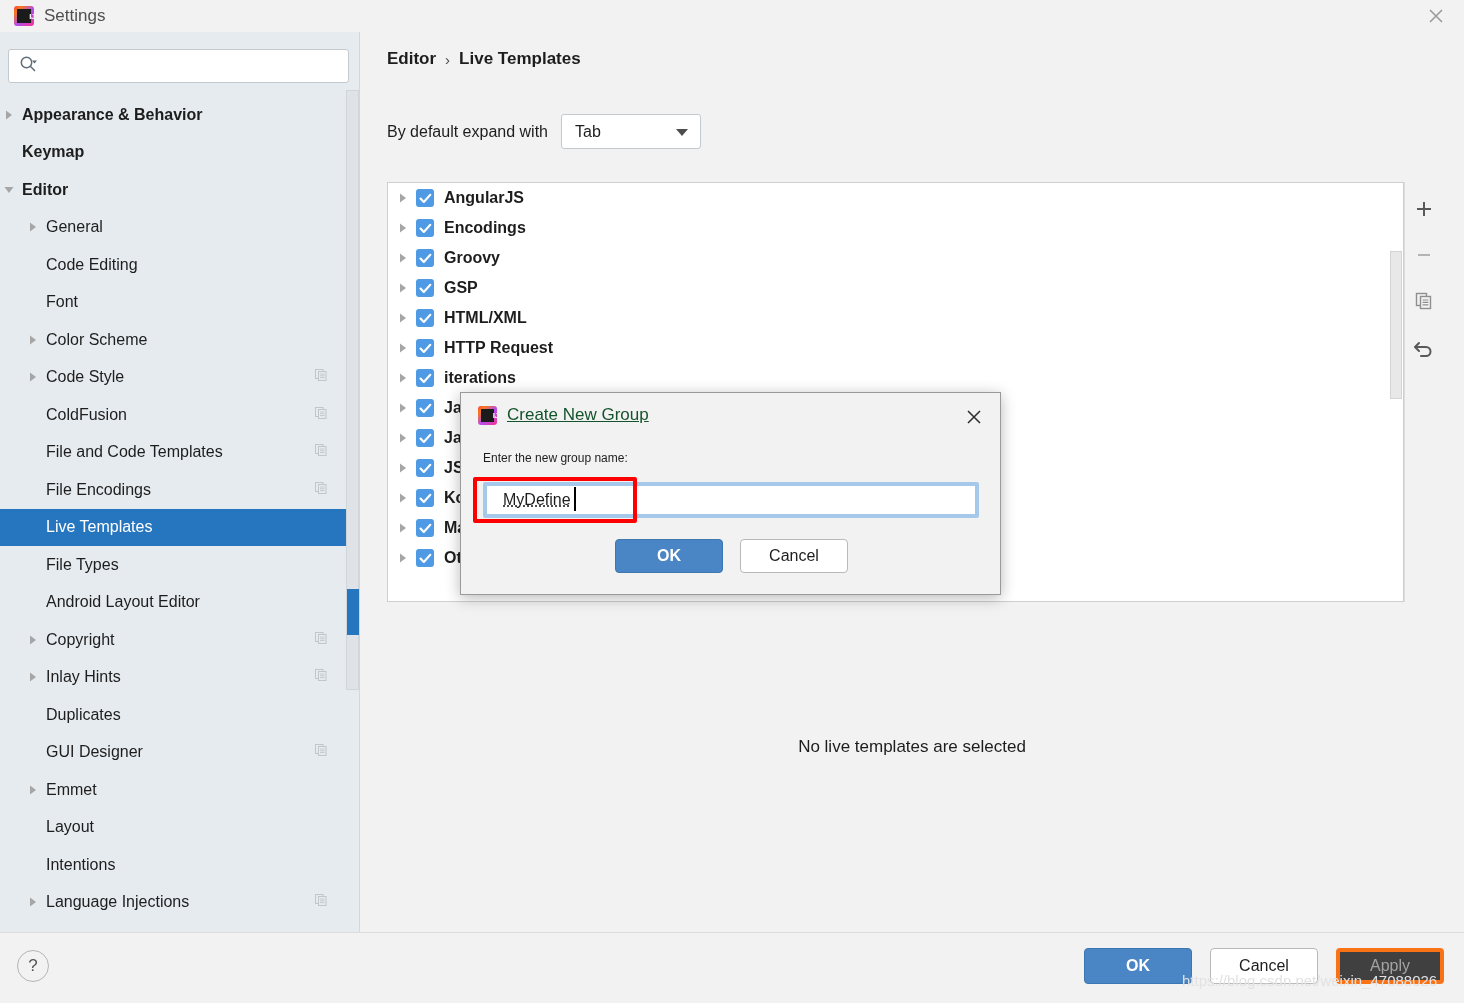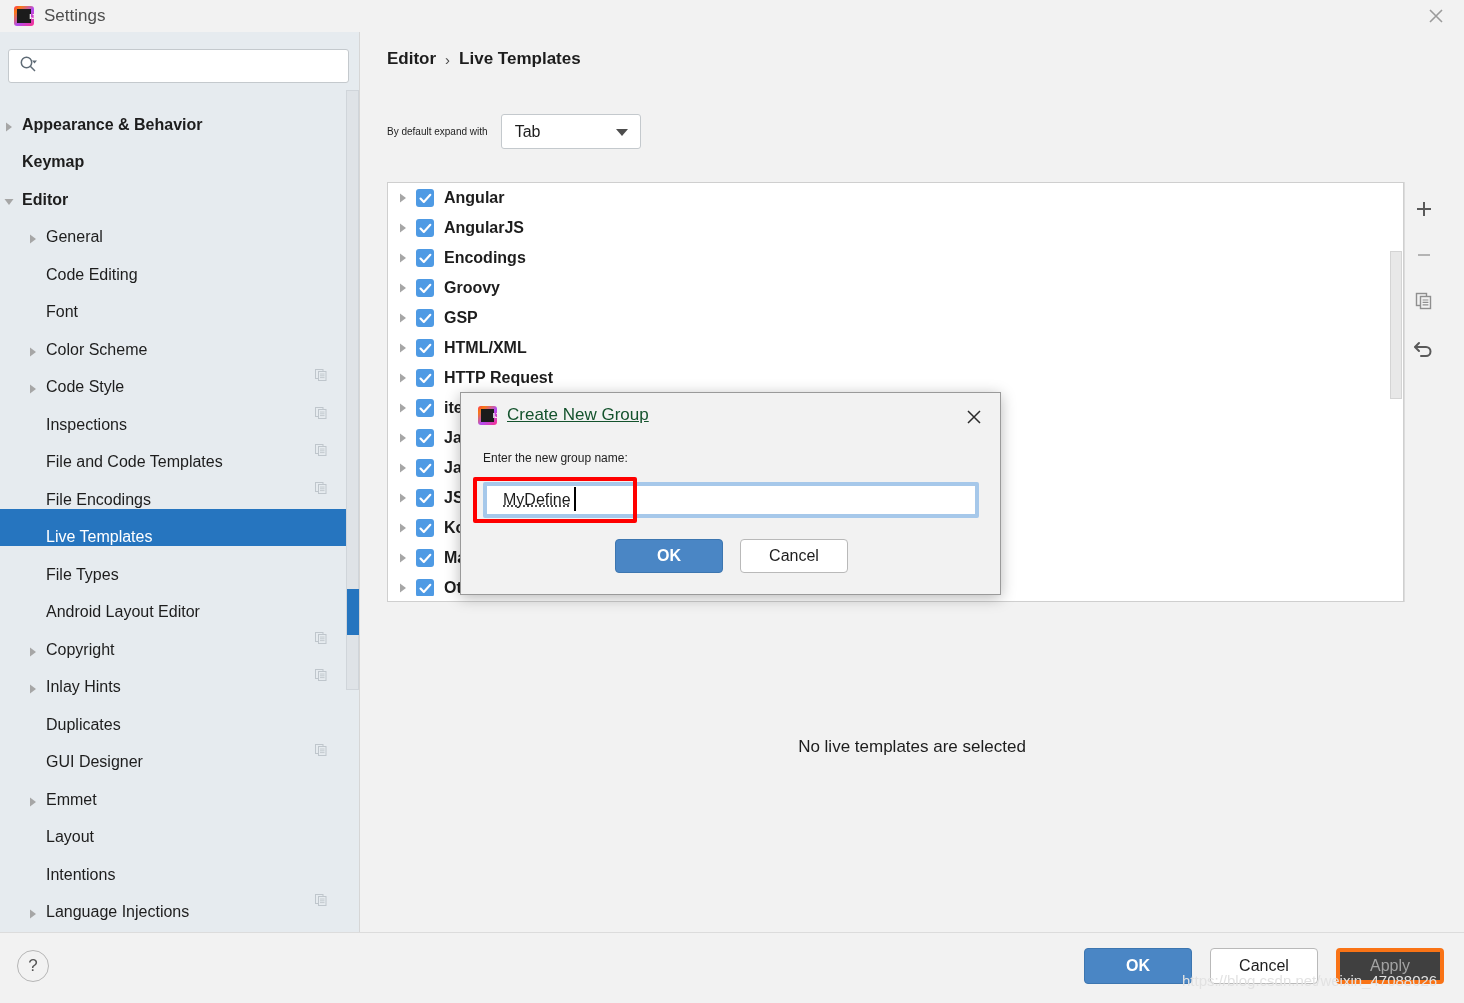--- a/index.html
+++ b/index.html
@@ -70,21 +70,21 @@
   }
   .search-icon { display:block; }
   .search-input {
     border: none; outline: none; background: transparent;
     font-size: 14px; flex: 1; margin-left: 4px; height: 100%;
     font-family: "Liberation Sans", sans-serif;
     color: #1d1d1d;
   }
   .tree { position: absolute; left: 0; top: 64px; width: 352px; }
   .tree-row {
-    height: 37.5px; display: flex; align-items: flex-end;
+    height: 37.5px; display: flex; align-items: center;
     position: relative; cursor: pointer;
     color: #1d1d1d;
   }
   .tree-row.selected { background: #2675bf; color: #ffffff; }
   .tree-row .label {
     font-size: 16px; white-space: nowrap;
     font-family: "Liberation Sans", sans-serif;
   }
   .tree-row.bold .label { font-weight: bold; }
   .tree-row .copy-badge {
@@ -118,21 +118,21 @@
     font-size: 17px; font-weight: bold; color: #1d1d1d;
     display: flex; align-items: center; gap: 9px;
     font-family: "Liberation Sans", sans-serif;
   }
   .breadcrumb .sep { font-weight: normal; color: #4a4a4a; font-size: 15px; }
 
   .expand-row {
     position: absolute; left: 27px; top: 82px;
     display: flex; align-items: center; gap: 13px;
   }
-  .expand-row .lbl { font-size: 10px; color: #1d1d1d; font-family: "Liberation Sans", sans-serif; }
+  .expand-row .lbl { font-size: 16px; color: #1d1d1d; font-family: "Liberation Sans", sans-serif; }
   .combo {
     width: 140px; height: 35px; background: #fff;
     border: 1px solid #c4c9cd; border-radius: 3px;
     display: flex; align-items: center; justify-content: space-between;
     padding: 0 11px 0 13px; cursor: pointer;
   }
   .combo .val { font-size: 16px; color: #1d1d1d; font-family: "Liberation Sans", sans-serif; }
   .combo .caret { display:block; }
 
   
@@ -380,21 +380,21 @@
           </span>
           <span class="label">Code Style</span>
           <span class="copy-badge"><svg width="14" height="14" viewBox="0 0 14 14">
               <rect x="1.5" y="1.5" width="7.5" height="9" stroke="#bfc6cc" stroke-width="1" fill="none"></rect>
               <rect x="4.5" y="3.5" width="7.5" height="9" stroke="#bfc6cc" stroke-width="1" fill="#e6ebef"></rect>
               <path d="M6 6 L10.5 6 M6 7.8 L10.5 7.8 M6 9.6 L10.5 9.6" stroke="#bfc6cc" stroke-width="0.9"></path>
             </svg></span>
         </div>
         <div class="tree-row lvl1">
           <span class="arrow-slot"></span>
-          <span class="label">Inspections</span>
+          <span class="label">ColdFusion</span>
           <span class="copy-badge"><svg width="14" height="14" viewBox="0 0 14 14">
               <rect x="1.5" y="1.5" width="7.5" height="9" stroke="#bfc6cc" stroke-width="1" fill="none"></rect>
               <rect x="4.5" y="3.5" width="7.5" height="9" stroke="#bfc6cc" stroke-width="1" fill="#e6ebef"></rect>
               <path d="M6 6 L10.5 6 M6 7.8 L10.5 7.8 M6 9.6 L10.5 9.6" stroke="#bfc6cc" stroke-width="0.9"></path>
             </svg></span>
         </div>
         <div class="tree-row lvl1">
           <span class="arrow-slot"></span>
           <span class="label">File and Code Templates</span>
           <span class="copy-badge"><svg width="14" height="14" viewBox="0 0 14 14">
@@ -526,33 +526,20 @@
             <span class="arrow">
               <svg width="14" height="14" viewBox="0 0 14 14">
                 <path d="M4 2.5 L10 7 L4 11.5 Z" fill="#a6a6a6"></path>
               </svg>
             </span>
             <span class="chk">
               <svg width="13" height="11" viewBox="0 0 13 11">
                 <path d="M1.5 5.5 L4.8 9 L11.3 1.8" stroke="#ffffff" stroke-width="2.1" fill="none" stroke-linecap="round" stroke-linejoin="round"></path>
               </svg>
             </span>
-            <span class="name">Angular</span>
-          </div>
-          <div class="tpl-row">
-            <span class="arrow">
-              <svg width="14" height="14" viewBox="0 0 14 14">
-                <path d="M4 2.5 L10 7 L4 11.5 Z" fill="#a6a6a6"></path>
-              </svg>
-            </span>
-            <span class="chk">
-              <svg width="13" height="11" viewBox="0 0 13 11">
-                <path d="M1.5 5.5 L4.8 9 L11.3 1.8" stroke="#ffffff" stroke-width="2.1" fill="none" stroke-linecap="round" stroke-linejoin="round"></path>
-              </svg>
-            </span>
             <span class="name">AngularJS</span>
           </div>
           <div class="tpl-row">
             <span class="arrow">
               <svg width="14" height="14" viewBox="0 0 14 14">
                 <path d="M4 2.5 L10 7 L4 11.5 Z" fill="#a6a6a6"></path>
               </svg>
             </span>
             <span class="chk">
               <svg width="13" height="11" viewBox="0 0 13 11">

